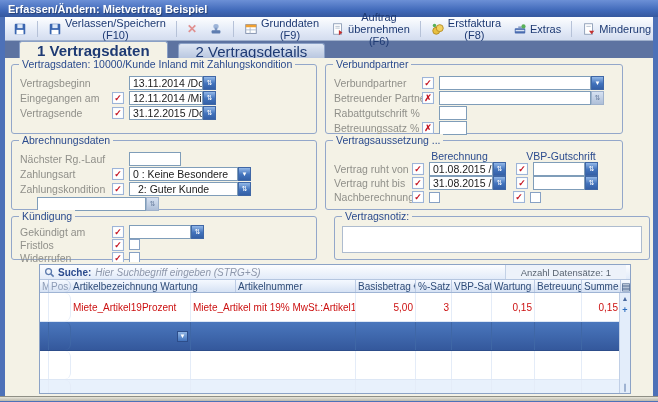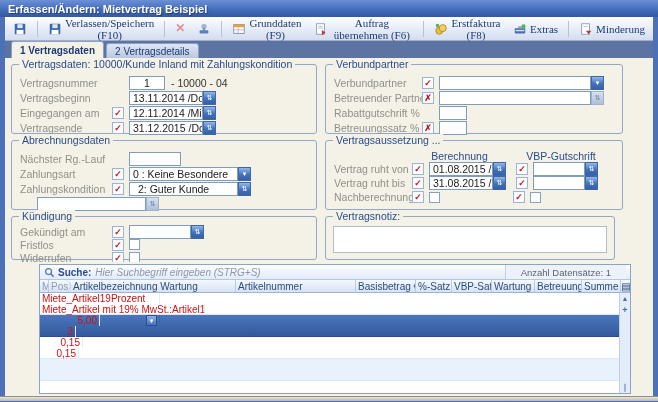--- a/index.html
+++ b/index.html
@@ -6,27 +6,27 @@
   *{box-sizing:border-box;}
   .window{position:relative;width:658px;height:402px;background:#4d71b8;padding:0 5px 5px 5px;overflow:hidden;}
   
   .titlebar{height:17px;margin:0 -5px;background:linear-gradient(#6c90d6,#416aba 60%,#35589e);
     color:#fff;font-weight:bold;font-size:11px;display:flex;align-items:center;padding:0 8px;
     text-shadow:1px 1px 1px rgba(0,0,0,.35);}
   
   .toolbar{height:24px;background:linear-gradient(#fdfeff,#e3eaf7 60%,#d4ddef);border-bottom:1px solid #9fb0cc;
     display:flex;align-items:center;padding:0 3px;gap:2px;}
   .tbtn{display:flex;align-items:center;gap:3px;border:1px solid transparent;background:transparent;
-    font-family:Liberation Serif, serif;font-size:11px;color:#1e3a73;height:20px;padding:0 4px;cursor:pointer;}
+    font-family:Liberation Sans, sans-serif;font-size:11px;color:#1e3a73;height:20px;padding:0 4px;cursor:pointer;}
   .tsep{width:1px;height:16px;background:#b6c2d8;margin:0 3px;flex:none;}
   .xmark{color:#e09090;font-size:12px;font-weight:bold;}
   
   .tabstrip{height:17px;background:#5d73a1;display:flex;align-items:flex-end;padding-left:6px;gap:2px;}
-  .tab{height:15px;display:flex;align-items:center;padding:0 8px;font-size:10px;color:#1e3a73;
-    border:1px solid #8aa0c6;border-bottom:none;border-radius:3px 3px 0 0;background:linear-gradient(#dfe7f4,#b9c7e0);cursor:pointer;}
+  .tab{height:15px;display:flex;align-items:center;padding:0 17px;font-size:15px;color:#1e3a73;
+    border:1px solid #8aa0c6;border-bottom:none;border-radius:3px 3px 0 0;background:linear-gradient(#dfe7f4,#b9c7e0);cursor:pointer;margin-left:8px;}
   .tab.active{background:#f4f2e6;height:17px;font-weight:bold;}
   
   .panel{position:relative;height:204px;background:#f4f2e6;}
   .group{position:absolute;border:1px solid #93a7ca;border-radius:3px;background:#f4f2e6;}
   .gtitle{position:absolute;top:-7px;left:7px;background:#f4f2e6;padding:0 3px;font-size:10.5px;color:#2b4b8e;white-space:nowrap;}
   .gbody{padding-top:10px;}
   .frow{display:flex;align-items:center;height:15px;padding-left:8px;}
   .flabel{flex:none;font-size:10.5px;color:#90908a;white-space:nowrap;overflow:hidden;}
   .w92{width:92px;} .w88{width:88px;} .w78{width:78px;}
   .rslot{flex:none;width:17px;display:flex;align-items:center;}
@@ -48,21 +48,21 @@
   .grid{position:relative;width:592px;border:1px solid #8ca3c6;background:#fff;height:130px;overflow:hidden;}
   .searchbar{height:15px;background:linear-gradient(#fcfdff,#e2ebf9);border-bottom:1px solid #b5c6e0;
     display:flex;align-items:center;padding:0 4px;font-size:10px;}
   .searchbar b{color:#2b4b8e;margin:0 4px 0 3px;}
   .searchbar i{color:#8d97ab;}
   .countlbl{margin-left:auto;color:#5a6572;font-size:9.5px;padding:0 15px;background:#edf2fa;border-left:1px solid #c3d1e6;height:100%;display:flex;align-items:center;}
   .ghead{display:flex;height:13px;background:linear-gradient(#f5f9ff,#d6e2f4);border-bottom:1px solid #9fb4d4;}
   .ghead .c{font-size:10px;color:#2f4c78;padding:0 2px;border-right:1px solid #bccbe4;display:flex;align-items:center;
     white-space:nowrap;overflow:hidden;}
   .ghead .c.dim{color:#8d9cb6;}
-  .grow{display:flex;height:22px;border-bottom:1px solid #dde7f5;font-size:10px;flex-direction:column;}
+  .grow{display:flex;height:29px;border-bottom:1px solid #dde7f5;font-size:10px;}
   .grow .c{padding:0 2px;border-right:1px solid #e4ecf8;display:flex;align-items:center;white-space:nowrap;overflow:hidden;}
   .grow.red .c{color:#cc1111;}
   .grow.sel{background:linear-gradient(#4a77bd,#34589c);border-bottom:1px solid #2d4d8a;}
   .grow.sel .c{border-right:1px solid #3f67a6;}
   .grow.alt{background:#e8f1fc;}
   .num{justify-content:flex-end;}
   .c-m{width:9px;flex:none;} .c-pos{width:22px;flex:none;border-radius:6px;} .c-art{width:120px;flex:none;}
   .c-bez{width:165px;flex:none;} .c-basis{width:60px;flex:none;} .c-proz{width:36px;flex:none;}
   .c-vbp{width:40px;flex:none;} .c-wart{width:43px;flex:none;} .c-betr{width:47px;flex:none;}
   .c-sum{width:39px;flex:none;} .c-opt{width:11px;flex:none;justify-content:center;color:#5a79ad;font-size:8px;}
@@ -165,26 +165,20 @@
     <div class="tab active">1 Vertragsdaten</div>
     <div class="tab">2 Vertragsdetails</div>
   </div>
 
   <div class="panel">
 
     <div class="group" style="left:6px;top:6px;width:306px;height:70px;">
       <div class="gtitle">Vertragsdaten: 10000/Kunde Inland mit Zahlungskondition</div>
       <div class="gbody">
         <div class="frow">
-          <span class="flabel w92">Vertragsnummer</span>
-          <span class="rslot"></span>
-          <span class="txt" style="width:36px;justify-content:center;">1</span>
-          <span class="suffix">- 10000 - 04</span>
-        </div>
-        <div class="frow">
           <span class="flabel w92">Vertragsbeginn</span>
           <span class="rslot"></span>
           <span class="field">
               <span class="txt" style="width:74px;">13.11.2014 /Do</span>
               <span class="spinbtn">⇅</span>
             </span>
         </div>
         <div class="frow">
           <span class="flabel w92">Eingegangen am</span>
           <span class="rslot">
@@ -364,21 +358,21 @@
             </span>
           <span class="cb"></span>
           <span class="rslot" style="margin-left:73px;">
               <span class="rule">✓</span>
             </span>
           <span class="cb"></span>
         </div>
       </div>
     </div>
 
-    <div class="group" style="left:320px;top:158px;width:290px;height:44px;">
+    <div class="group" style="left:329px;top:158px;width:316px;height:44px;">
       <div class="gtitle">Vertragsnotiz:</div>
       <div class="notearea"></div>
     </div>
 
   </div>
 
   <div class="tablewrap">
     <div class="grid">
 
       <div class="searchbar">

